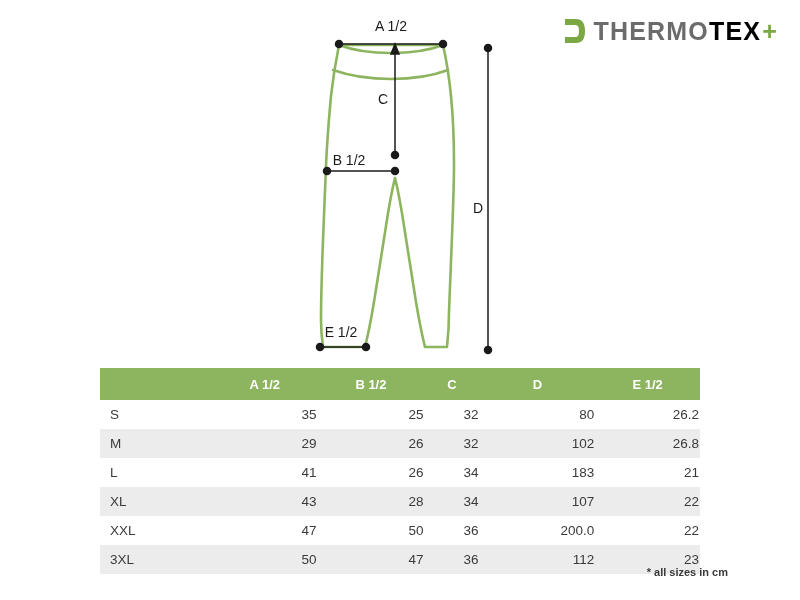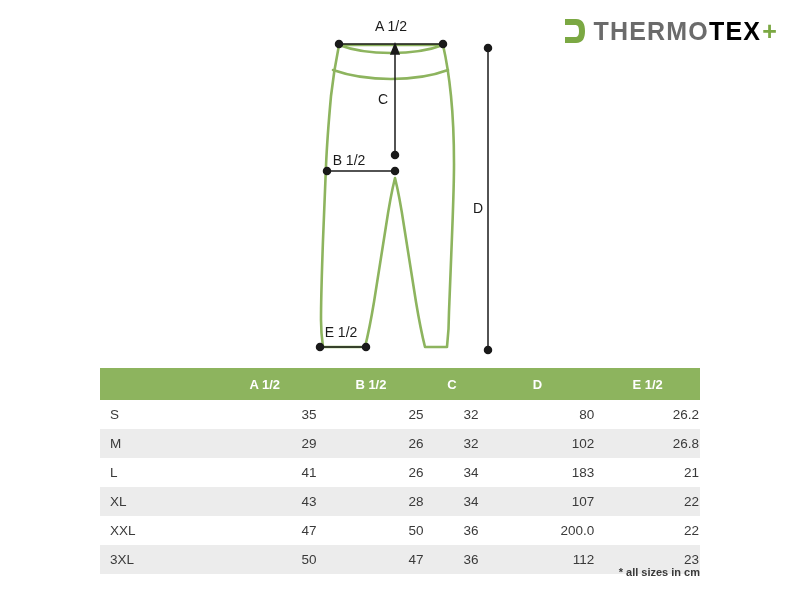--- a/index.html
+++ b/index.html
@@ -101,20 +101,21 @@
 
   .footnote {
     position: absolute;
     left: 100px;
     top: 566px;
     width: 600px;
     text-align: right;
     font-size: 11px;
     color: #3a3a3a;
     font-weight: bold;
+    padding-left: 28px;
   }
 </style>
 </head>
 <body>
 
 <div class="logo">
   <span class="logo-mark">
     <svg width="22" height="26" viewBox="0 0 22 26" xmlns="http://www.w3.org/2000/svg">
       <path d="M1 1 L12 1 C19 1 21 6 21 13 C21 20 19 25 12 25 L1 25 L1 19 L11 19 C14 19 15 17 15 13 C15 9 14 7 11 7 L1 7 Z" fill="#7ba843"></path>
       <rect x="0" y="10" width="7" height="6" fill="#ffffff"></rect>

